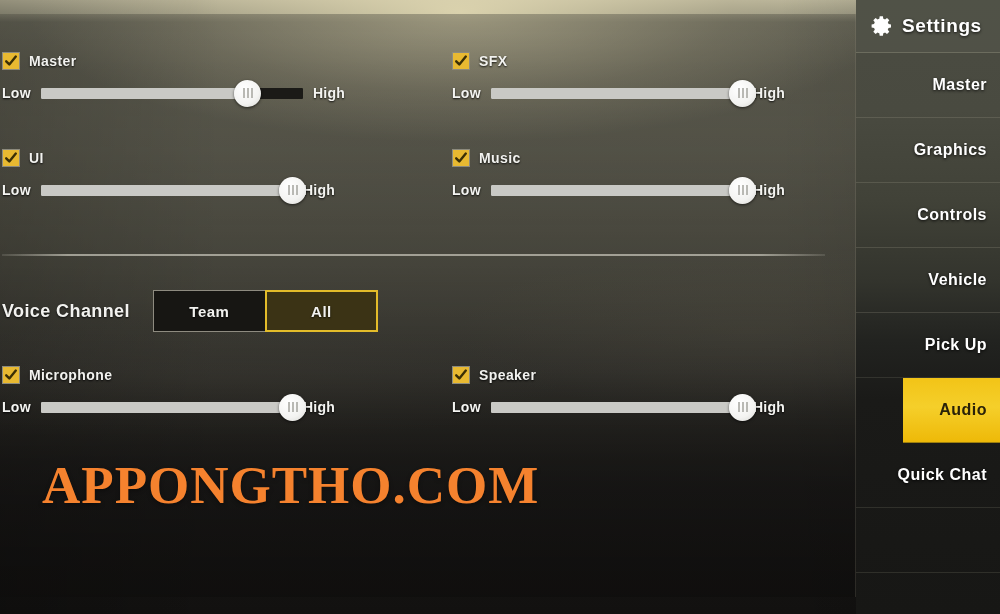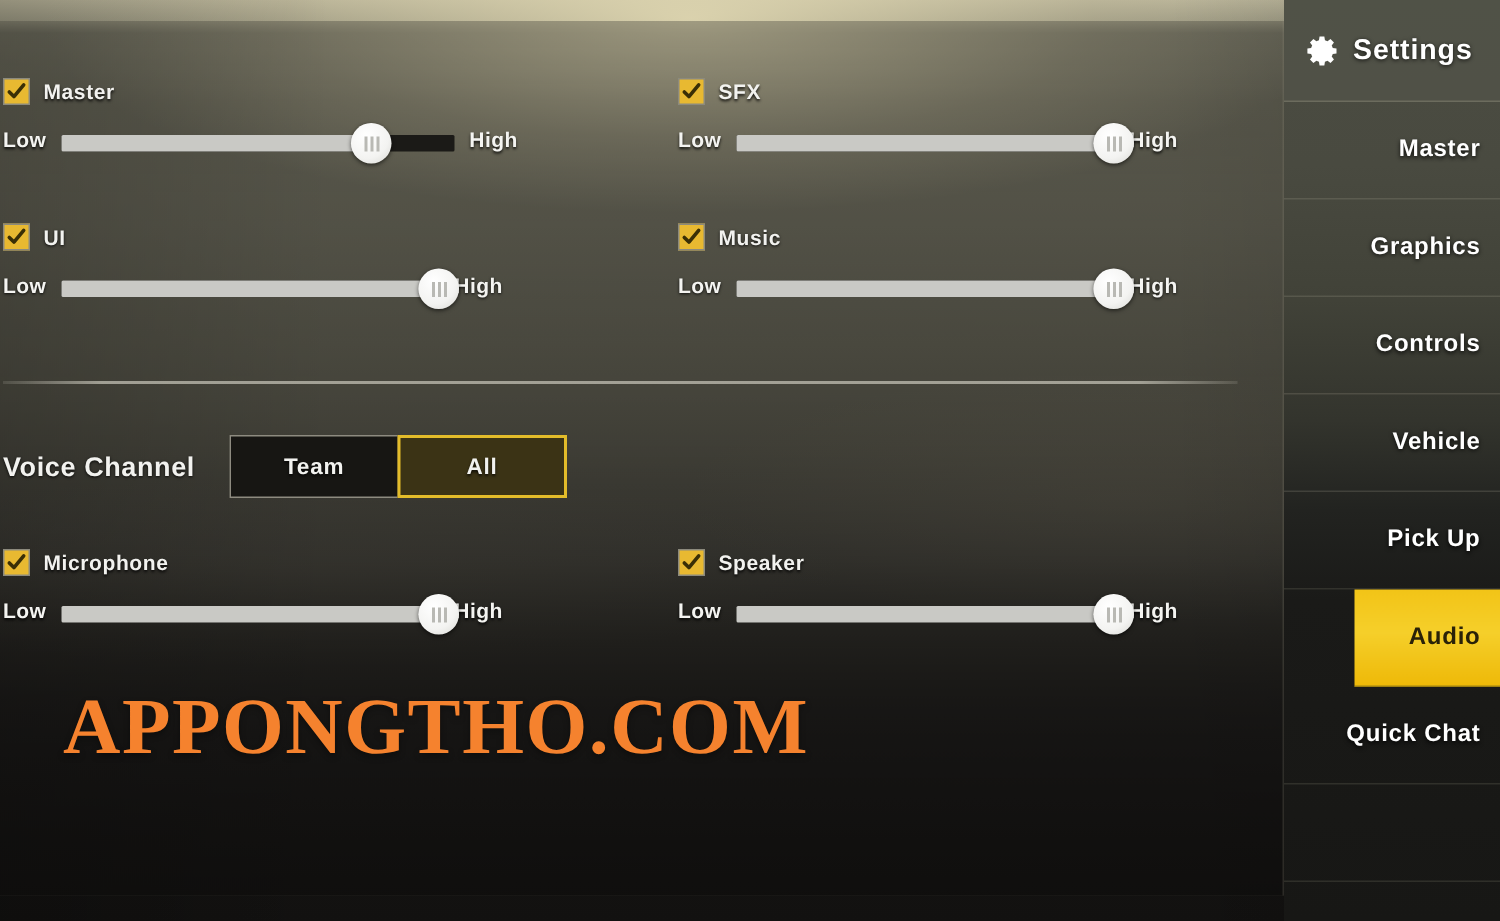--- a/index.html
+++ b/index.html
@@ -92,21 +92,21 @@
     font-size: 14px;
     font-weight: bold;
     letter-spacing: 0.4px;
     text-shadow: 0 1px 2px rgba(0,0,0,0.85);
     white-space: nowrap;
   }
 
   
   .slider-row {
     display: flex;
-    align-items: flex-end;
+    align-items: center;
     margin-top: 15px;
   }
 
   .slider-end {
     color: #f4f4f1;
     font-size: 14px;
     font-weight: bold;
     letter-spacing: 0.3px;
     text-shadow: 0 1px 2px rgba(0,0,0,0.85);
     white-space: nowrap;
@@ -207,21 +207,21 @@
         #4b4c42 0px,
         #494a40 110px,
         #414238 200px,
         #33342d 280px,
         #222320 340px,
         #1a1a18 400px,
         #171715 614px);
   }
 
   #settings-header {
-    height: 68px;
+    height: 53px;
     display: flex;
     align-items: center;
     justify-content: flex-start;
     padding-left: 14px;
     gap: 8px;
     background: rgba(86,87,76,0.55);
     border-bottom: 1px solid rgba(176,172,150,0.30);
   }
   #settings-header .title {
     color: #ffffff;

